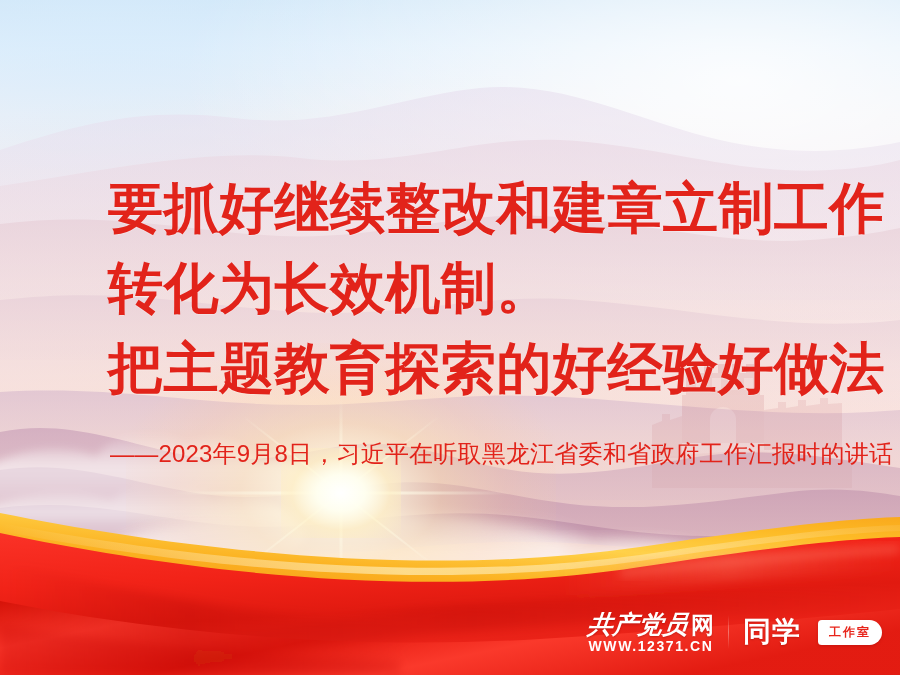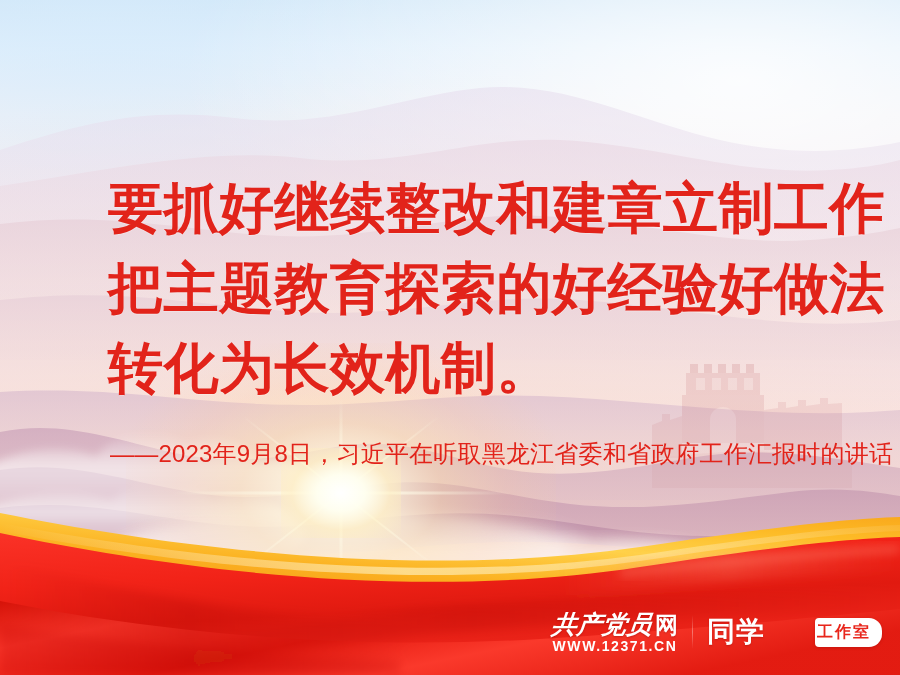--- a/index.html
+++ b/index.html
@@ -148,44 +148,43 @@
     font-weight:bold;
     letter-spacing:1.6px;
     font-family:"Liberation Sans","DejaVu Sans",sans-serif;
     line-height:1;
   }
   .logo-divider{
     width:1px;height:34px;
     background:linear-gradient(180deg,rgba(255,255,255,0),rgba(255,255,255,.35),rgba(255,255,255,0));
   }
   .logo-right{
-    display:flex;align-items:center;gap:6px;
+    display:flex;align-items:center;gap:17px;
   }
   .studio-name{
     color:#ffffff;
     font-size:28px;
     font-weight:bold;
     line-height:1;
     letter-spacing:1px;
     font-family:"Liberation Serif","DejaVu Serif",serif;
     -webkit-text-stroke:0px;
     text-shadow:0 1px 2px rgba(120,0,0,.3);
   }
   .studio-pill{
     background:#ffffff;
     color:#e8251b;
-    font-size:16px;
+    font-size:12px;
     font-weight:bold;
     line-height:1;
-    padding:6px 11px 7px 2px;
+    padding:6px 11px 7px 11px;
     border-radius:4px 13px 13px 4px;
     letter-spacing:2px;
     font-family:"Liberation Sans","DejaVu Sans",sans-serif;
     box-shadow:0 1px 3px rgba(120,0,0,.25);
-    margin-left:44px;
   }
 </style>
 </head>
 <body>
 
 <div id="poster">
 
   <div class="sky-warm"></div>
 
   <svg class="hill" style="top:0;height:675px;" viewBox="0 0 900 675" preserveAspectRatio="none" aria-hidden="true">
@@ -323,22 +322,22 @@
                L168,46 L168,40 L176,40 L176,46 L190,45 L190,92 L112,92 Z" opacity=".7"></path>
 
       <path d="M30,58 L18,62 L18,56 L10,56 L10,63 L0,67 L0,100 L30,100 Z" opacity=".6"></path>
 
       <path d="M0,100 C 40,96 80,92 120,94 C 155,96 180,100 200,104 L200,130 L0,130 Z" opacity=".35"></path>
     </g>
   </svg>
 
   <div class="quote">
     <div class="quote-line">要抓好继续整改和建章立制工作，</div>
+    <div class="quote-line">转化为长效机制。</div>
     <div class="quote-line">把主题教育探索的好经验好做法</div>
-    <div class="quote-line">转化为长效机制。</div>
   </div>
 
   <div class="attribution">——2023年9月8日，习近平在听取黑龙江省委和省政府工作汇报时的讲话</div>
 
   <svg class="ribbon" viewBox="0 0 900 170" preserveAspectRatio="none" aria-hidden="true">
     <defs>
       <linearGradient id="gold" x1="0" y1="1" x2="1" y2="0">
         <stop offset="0%" stop-color="#F5941D"></stop>
         <stop offset="30%" stop-color="#FBB01F"></stop>
         <stop offset="58%" stop-color="#FFD24A"></stop>

